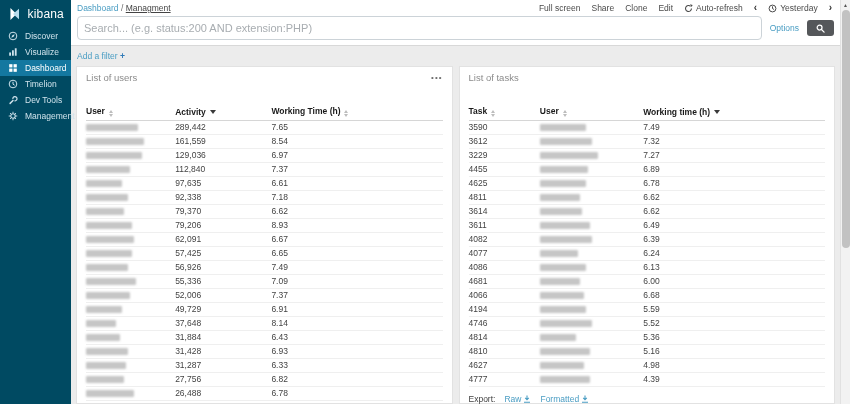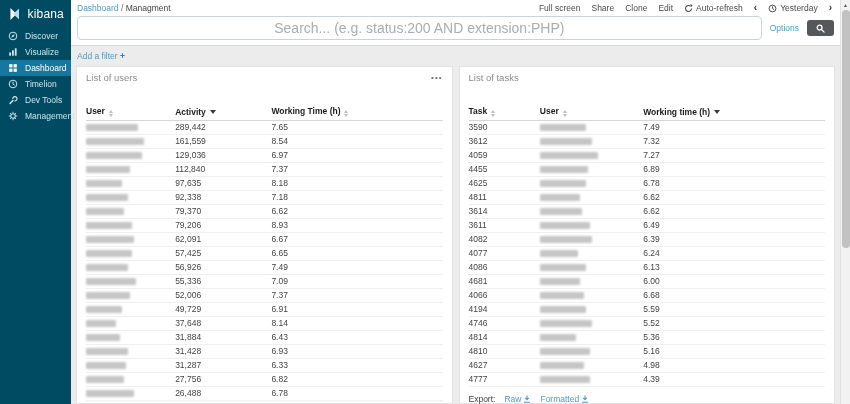--- a/index.html
+++ b/index.html
@@ -14,26 +14,26 @@
   .nav-item { height:16px; display:flex; align-items:center; gap:7px; padding-left:8px; font-size:8.5px; color:#cfe3ec; cursor:pointer; }
   .nav-item.active { background:var(--sidebar_active,#1478a0); color:#fff; }
   .nav-item svg { flex-shrink:0; }
 
   
   .main { flex:1; min-width:0; display:flex; flex-direction:column; }
   .global-nav { background:#fff; border-bottom:1px solid #d8d8d8; }
   .breadcrumb-row { display:flex; align-items:center; justify-content:space-between; padding:3px 8px 1px 6px; font-size:8.5px; }
   .breadcrumb { color:#6a6a6a; }
   .breadcrumb .crumb-link { color:var(--link,#4a9dc3); cursor:pointer; }
-  .breadcrumb .crumb-current { color:#444; }
+  .breadcrumb .crumb-current { color:#444;text-decoration:underline; }
   .top-links { display:flex; align-items:center; gap:11px; color:#4a4a4a; font-size:8.5px; }
   .top-link { cursor:pointer; display:inline-flex; align-items:center; gap:3px; }
   .chev { font-size:10px; font-weight:bold; color:#333; line-height:1; cursor:pointer; }
   .search-row { display:flex; align-items:center; gap:8px; padding:2px 6px 5px 6px; }
-  .search-input { flex:1; height:14px; border:1px solid #ccd3d8; border-radius:4px; font-size:14px; padding:11px 6px; color:#555; outline:none; font-family:"Liberation Sans",sans-serif;text-align:center; }
+  .search-input { flex:1; height:14px; border:1px solid #ccd3d8; border-radius:4px; font-size:11px; padding:11px 6px; color:#555; outline:none; font-family:"Liberation Sans",sans-serif; }
   .search-input::placeholder { color:#a8adb1; }
   .options-link { font-size:8.5px; color:var(--link,#4a9dc3); cursor:pointer; }
   .search-btn { width:27px; height:16px; background:var(--search_button_bg,#55575a); border:none; border-radius:3px; display:flex; align-items:center; justify-content:center; cursor:pointer; }
 
   .content { flex:1; min-height:0; padding:3px 5px 0 5px; display:flex; flex-direction:column; }
   .filter-bar { font-size:8.5px; color:var(--link,#4a9dc3); padding:2px 0 5px 1px; }
   .filter-plus { color:var(--accent_plus,#2f7ab8); font-weight:bold; cursor:pointer; }
 
   .panels { display:flex; gap:6px; flex:1; min-height:0; }
   .panel { flex:1; min-width:0; background:#fff; border:1px solid var(--panel_border,#e2e2e2); padding:5px 9px; display:flex; flex-direction:column; }
@@ -219,21 +219,21 @@
                     <div class="redact" style="width: 44px;"></div>
                   </td>
                   <td>112,840</td>
                   <td>7.37</td>
                 </tr>
                 <tr>
                   <td>
                     <div class="redact" style="width: 36px;"></div>
                   </td>
                   <td>97,635</td>
-                  <td>8.18</td>
+                  <td>6.61</td>
                 </tr>
                 <tr>
                   <td>
                     <div class="redact" style="width: 42px;"></div>
                   </td>
                   <td>92,338</td>
                   <td>7.18</td>
                 </tr>
                 <tr>
                   <td>
@@ -381,21 +381,21 @@
                   <td>7.49</td>
                 </tr>
                 <tr>
                   <td>3612</td>
                   <td>
                     <div class="redact" style="width: 52px;"></div>
                   </td>
                   <td>7.32</td>
                 </tr>
                 <tr>
-                  <td>4059</td>
+                  <td>3229</td>
                   <td>
                     <div class="redact" style="width: 58px;"></div>
                   </td>
                   <td>7.27</td>
                 </tr>
                 <tr>
                   <td>4455</td>
                   <td>
                     <div class="redact" style="width: 48px;"></div>
                   </td>

